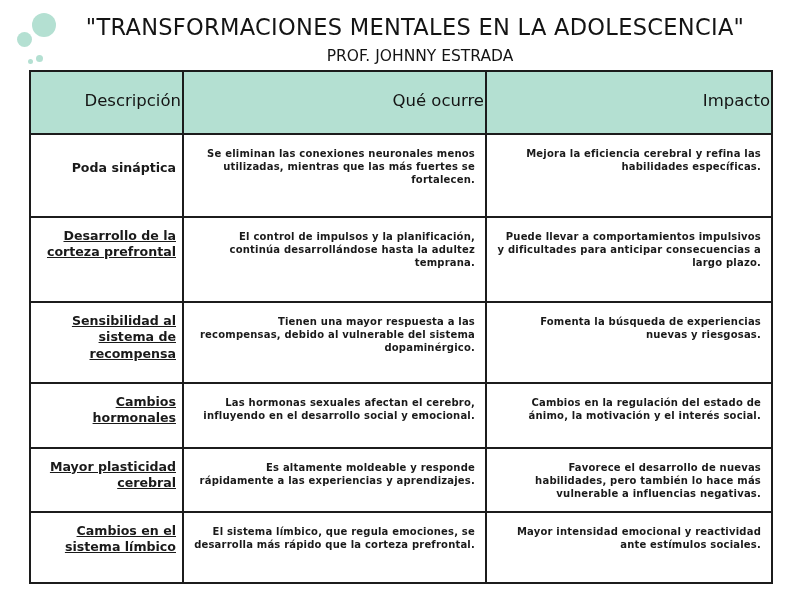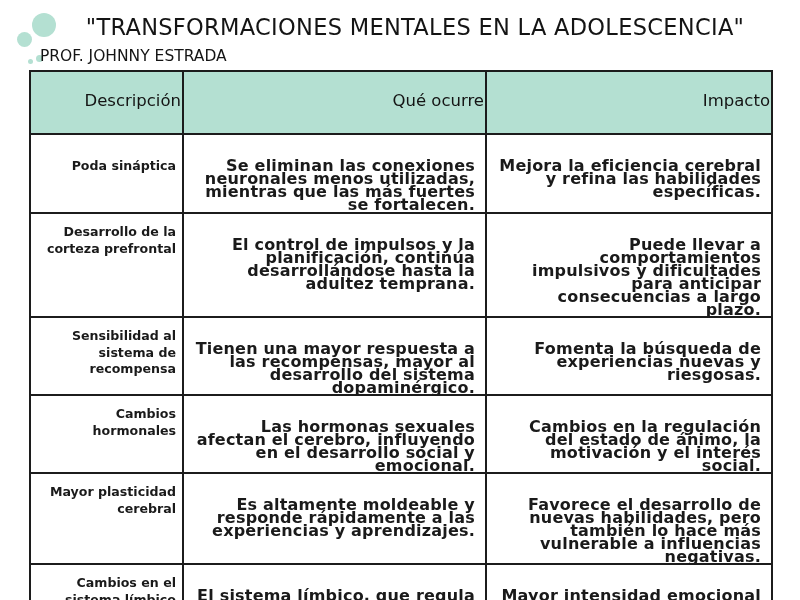--- a/index.html
+++ b/index.html
@@ -16,21 +16,21 @@
       position: absolute; left: 0; right: 0; top: 14px;
       text-align: center;
       font-family: "DejaVu Sans", sans-serif;
       font-size: 22.5px; letter-spacing: 0.3px;
       color: #141414; font-weight: normal;
       padding-left: 30px;
       white-space: nowrap;
     }
     .subtitle {
       position: absolute; left: 0; right: 0; top: 47px;
-      text-align: left;
+      text-align: center;
       font-family: "DejaVu Sans", sans-serif;
       font-size: 15.5px; color: #141414;
       padding-left: 40px;
       white-space: nowrap;
     }
     table {
       position: absolute; left: 29px; top: 70px;
       width: 742px; height: 514px;
       border-collapse: collapse;
       table-layout: fixed;
@@ -45,34 +45,34 @@
       font-family: "DejaVu Sans", sans-serif;
       font-weight: normal;
       font-size: 16.5px;
       color: #141414;
       vertical-align: middle;
       padding-bottom: 6px;
     }
     td {
       font-family: "DejaVu Sans", sans-serif;
       font-weight: bold;
-      font-size: 16px;
+      font-size: 10px;
       line-height: 13px;
       letter-spacing: 0.2px;
       vertical-align: top;
-      padding: 24px 10px 0 10px;
+      padding: 12px 10px 0 10px;
     }
     td.desc {
       font-size: 12.6px;
       line-height: 16.5px;
       letter-spacing: 0;
       vertical-align: middle;
       padding: 0 6px 14px 6px;
     }
-    td.desc.high { vertical-align: top; padding-top: 10px; padding-bottom: 16px; }
+    td.desc.high { vertical-align: top; padding-top: 10px; padding-bottom: 16px; text-decoration: underline; }
   </style>
 </head>
 <body>
 
 <div class="dot" style="left:32px;top:13px;width:24px;height:24px;"></div>
 <div class="dot" style="left:17px;top:32px;width:15px;height:15px;"></div>
 <div class="dot" style="left:36px;top:55px;width:7px;height:7px;"></div>
 <div class="dot" style="left:28px;top:59px;width:5px;height:5px;"></div>
 
 <div class="title">"TRANSFORMACIONES MENTALES EN LA ADOLESCENCIA"</div>
@@ -97,21 +97,21 @@
       <td>Se eliminan las conexiones neuronales menos utilizadas, mientras que las más fuertes se fortalecen.</td>
       <td>Mejora la eficiencia cerebral y refina las habilidades específicas.</td>
     </tr>
     <tr style="height:81px">
       <td class="desc high">Desarrollo de la corteza prefrontal</td>
       <td>El control de impulsos y la planificación, continúa desarrollándose hasta la adultez temprana.</td>
       <td>Puede llevar a comportamientos impulsivos y dificultades para anticipar consecuencias a largo plazo.</td>
     </tr>
     <tr style="height:65px">
       <td class="desc high">Sensibilidad al sistema de recompensa</td>
-      <td>Tienen una mayor respuesta a las recompensas, mayor al desarrollo del sistema dopaminérgico.</td>
+      <td>Tienen una mayor respuesta a las recompensas, debido al vulnerable del sistema dopaminérgico.</td>
       <td>Fomenta la búsqueda de experiencias nuevas y riesgosas.</td>
     </tr>
     <tr style="height:62px">
       <td class="desc high">Cambios hormonales</td>
       <td>Las hormonas sexuales afectan el cerebro, influyendo en el desarrollo social y emocional.</td>
       <td>Cambios en la regulación del estado de ánimo, la motivación y el interés social.</td>
     </tr>
     <tr style="height:57px">
       <td class="desc high">Mayor plasticidad cerebral</td>
       <td>Es altamente moldeable y responde rápidamente a las experiencias y aprendizajes.</td>

